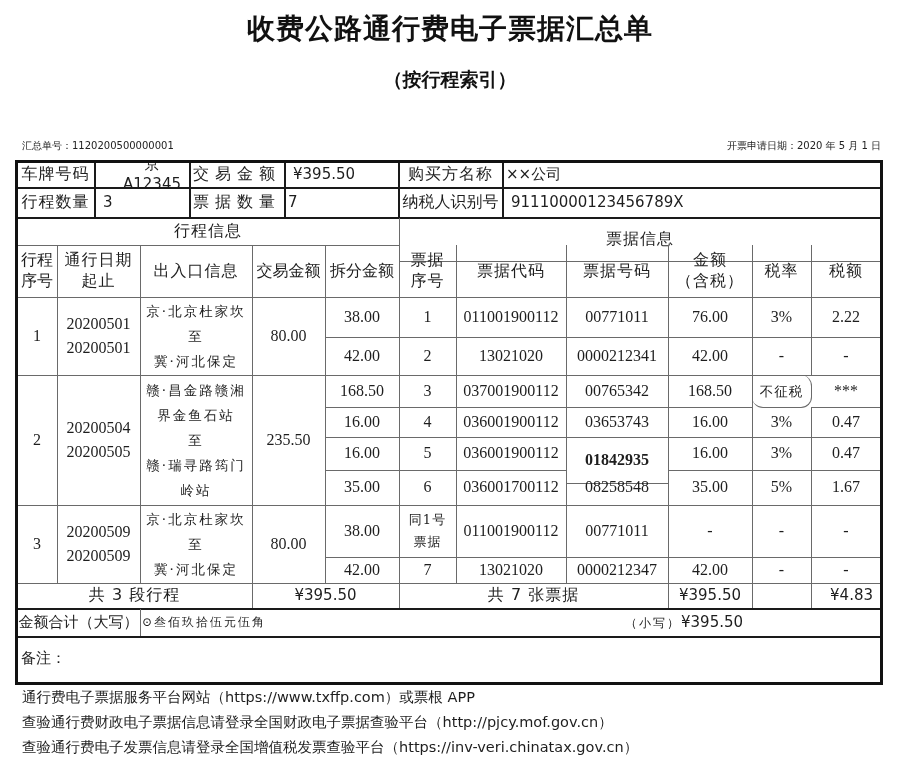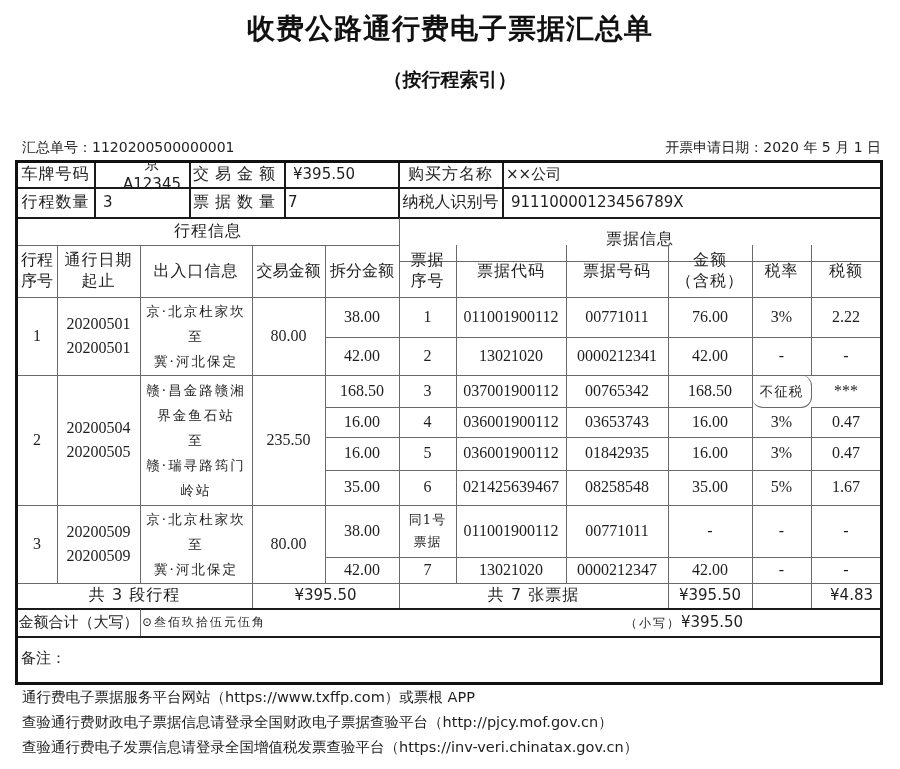--- a/index.html
+++ b/index.html
@@ -10,21 +10,21 @@
   }
   .abs { position: absolute; }
   .title {
     left: 0; top: 10px; width: 900px; text-align: center;
     font-size: 28px; font-weight: bold; letter-spacing: 1px; color: #111;
   }
   .subtitle {
     left: 0; top: 67px; width: 900px; text-align: center;
     font-size: 19px; font-weight: bold; color: #111;
   }
-  .meta { top: 139px; font-size: 14px; color: #222; white-space: nowrap; }
+  .meta { top: 139px; font-size: 10px; color: #222; white-space: nowrap; }
   .meta.left { left: 22px; }
   .meta.right { right: 19px; }
 
   .frame {
     left: 15px; top: 160px; width: 868px; height: 525px;
     box-sizing: border-box; border: 3px solid #111; z-index: 5; pointer-events: none;
   }
   .cell {
     position: absolute; box-sizing: border-box;
     border-right: 1px solid #6a6a6a; border-bottom: 1px solid #6a6a6a;
@@ -171,27 +171,27 @@
 
 <div class="cell serif" style="left:399px;top:407px;width:58px;height:31px;">4</div>
 <div class="cell serif" style="left:456px;top:407px;width:111px;height:31px;">036001900112</div>
 <div class="cell serif" style="left:566px;top:407px;width:103px;height:31px;">03653743</div>
 <div class="cell serif" style="left:668px;top:407px;width:85px;height:31px;">16.00</div>
 <div class="cell serif" style="left:752px;top:407px;width:60px;height:31px;">3%</div>
 <div class="cell serif" style="left:811px;top:407px;width:71px;height:31px;">0.47</div>
 
 <div class="cell serif" style="left:399px;top:437px;width:58px;height:34px;">5</div>
 <div class="cell serif" style="left:456px;top:437px;width:111px;height:34px;">036001900112</div>
-<div class="cell serif" style="left:566px;top:437px;width:103px;height:34px;">01842935</div>
+<div class="cell serif" style="left:566px;top:437px;width:103px;height:47px;font-weight:bold;">01842935</div>
 <div class="cell serif" style="left:668px;top:437px;width:85px;height:34px;">16.00</div>
 <div class="cell serif" style="left:752px;top:437px;width:60px;height:34px;">3%</div>
 <div class="cell serif" style="left:811px;top:437px;width:71px;height:34px;">0.47</div>
 
 <div class="cell serif" style="left:399px;top:470px;width:58px;height:36px;">6</div>
-<div class="cell serif" style="left:456px;top:470px;width:111px;height:36px;">021425639467</div>
+<div class="cell serif" style="left:456px;top:470px;width:111px;height:36px;">036001700112</div>
 <div class="cell serif" style="left:566px;top:470px;width:103px;height:36px;">08258548</div>
 <div class="cell serif" style="left:668px;top:470px;width:85px;height:36px;">35.00</div>
 <div class="cell serif" style="left:752px;top:470px;width:60px;height:36px;">5%</div>
 <div class="cell serif" style="left:811px;top:470px;width:71px;height:36px;">1.67</div>
 
 <div class="cell kai" style="left:399px;top:505px;width:58px;height:53px;">
   <span class="narrow">同1号票据</span>
 </div>
 <div class="cell serif" style="left:456px;top:505px;width:111px;height:53px;">011001900112</div>
 <div class="cell serif" style="left:566px;top:505px;width:103px;height:53px;">00771011</div>

